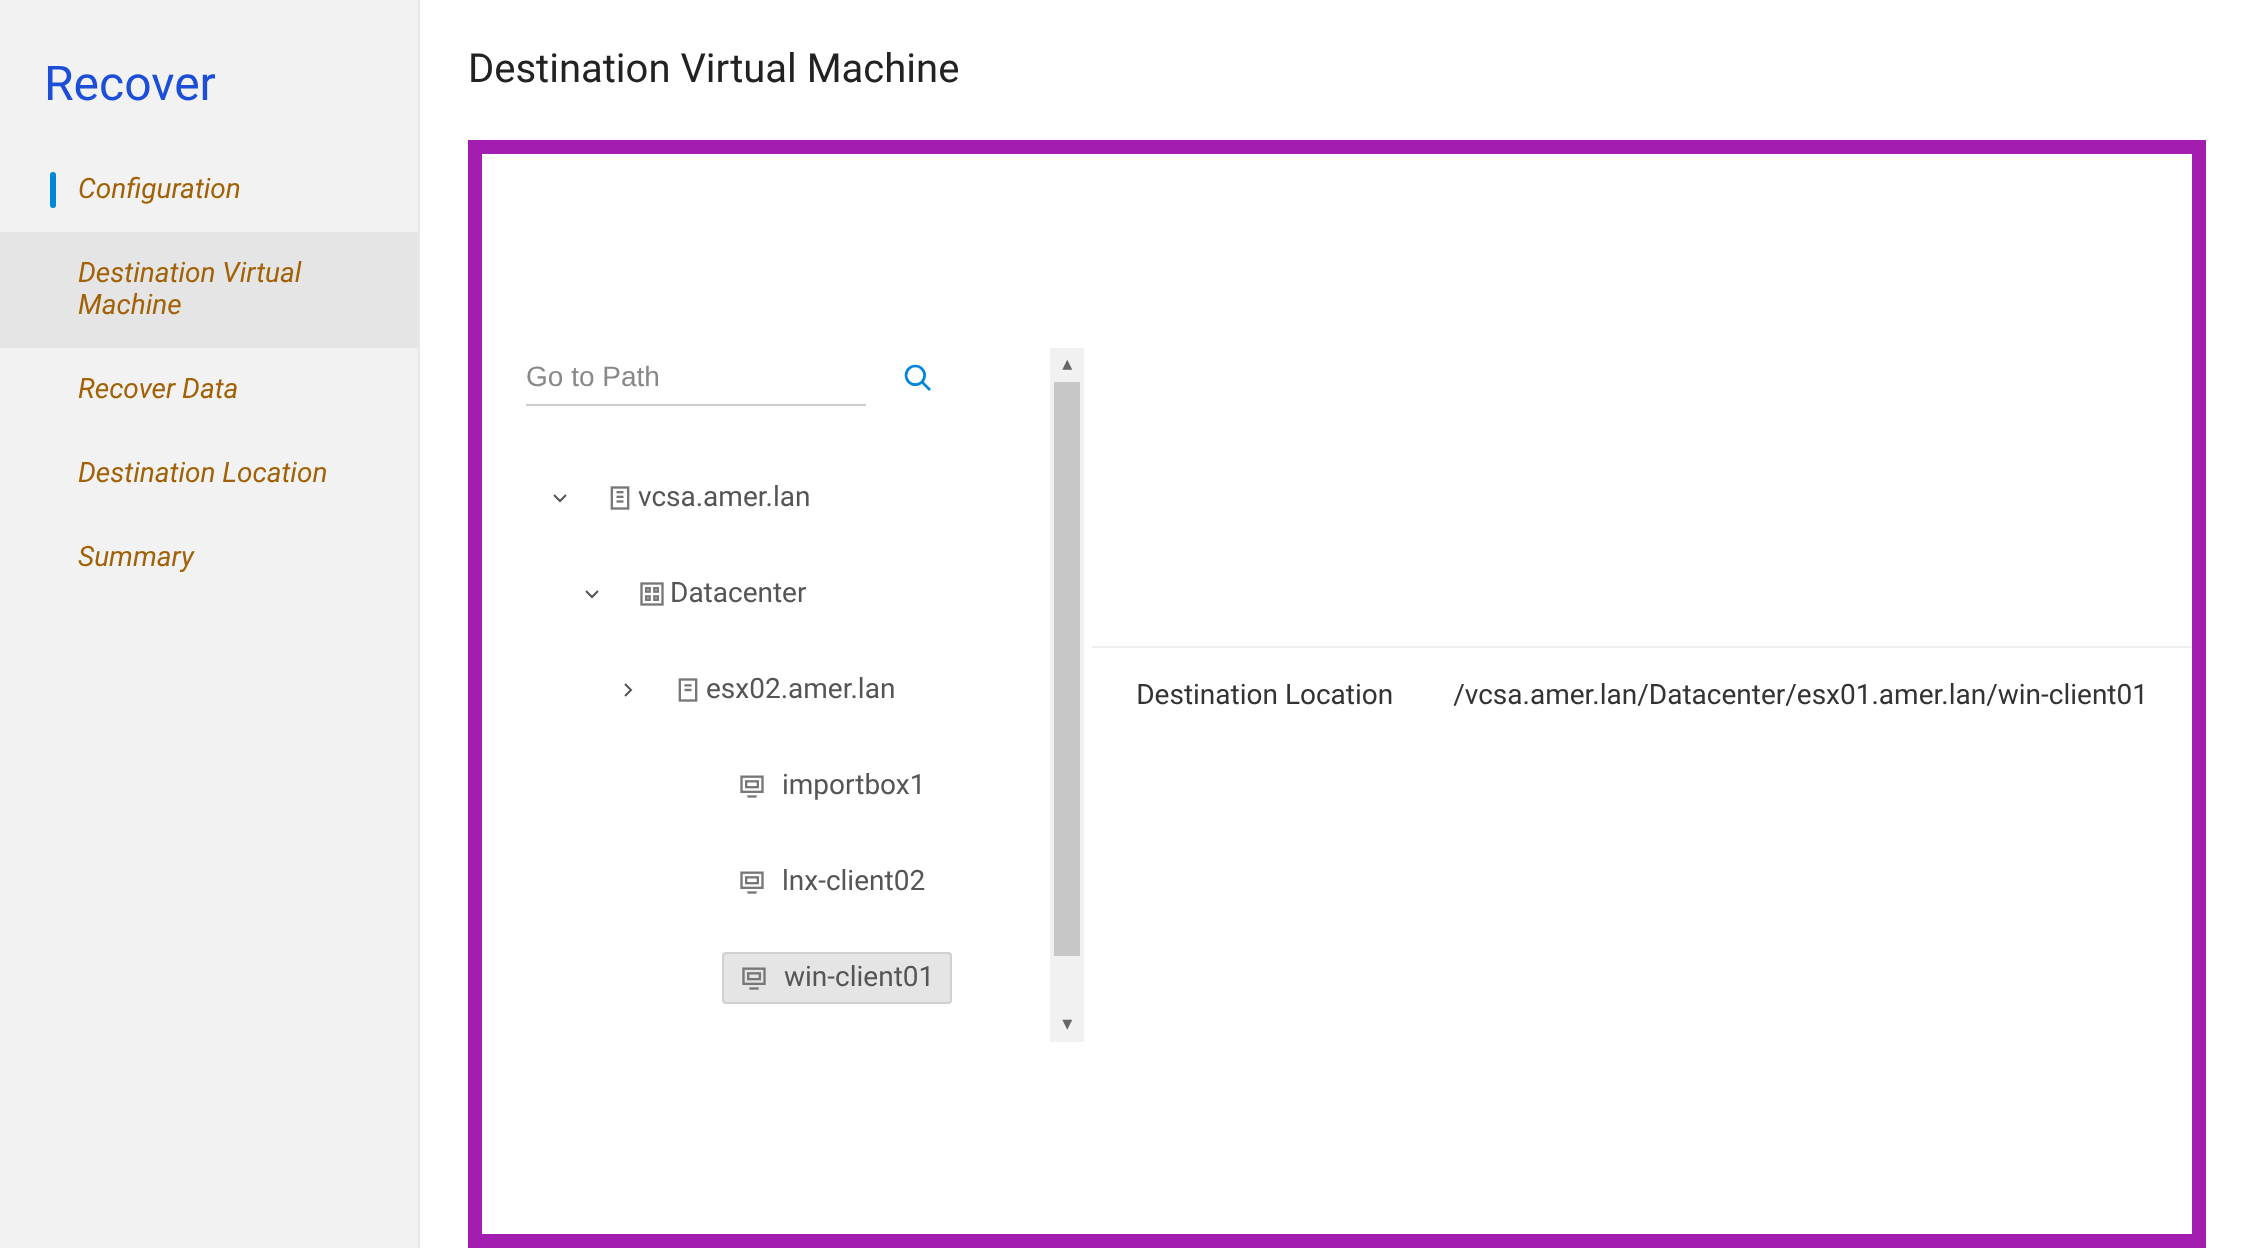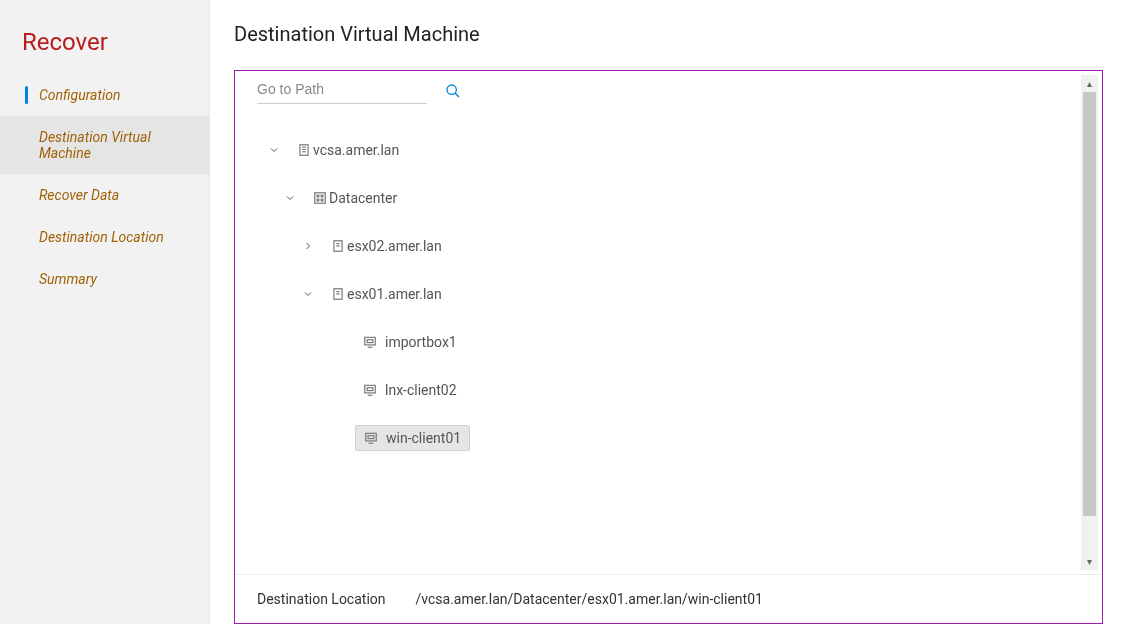--- a/index.html
+++ b/index.html
@@ -17,21 +17,21 @@
   .sidebar {
     width: 210px;
     background: #f2f2f2;
     border-right: 1px solid #e7e7e7;
     padding: 20px 0 0 0;
     flex-shrink: 0;
   }
   .sidebar-title {
     font-size: 24px;
     font-weight: 400;
-    color: #b91c1c;
+    color: #1d4ed8;
     padding: 8px 0 18px 22px;
   }
   .sidebar-item {
     padding: 13px 10px 13px 36px;
     font-size: 14px;
     color: #a16207;
     cursor: pointer;
     border-left: 3px solid transparent;
     position: relative;
     font-style: italic;
@@ -59,25 +59,26 @@
     display: flex;
     flex-direction: column;
   }
   .page-title {
     font-size: 20px;
     font-weight: 400;
     color: #222;
     margin-bottom: 24px;
   }
   .panel {
-    border: 1px solid #a21caf;
+    border: 7px solid #a21caf;
     flex: 1;
     display: flex;
-    flex-direction: column;
+    flex-direction: row;
     min-height: 0;
+    align-items: center;
   }
   .panel-body {
     flex: 1;
     position: relative;
     overflow: hidden;
     display: flex;
   }
   .tree-wrap {
     flex: 1;
     padding: 0 12px 12px 12px;
@@ -252,36 +253,20 @@
             <span class="node-icon">
               <svg width="14" height="14" viewBox="0 0 24 24" fill="none" stroke="currentColor" stroke-width="2">
                   <rect x="5" y="3" width="14" height="18"></rect>
                   <line x1="9" y1="8" x2="15" y2="8"></line>
                   <line x1="9" y1="12" x2="15" y2="12"></line>
                 </svg>
             </span>
             <span>esx02.amer.lan</span>
           </div>
 
-          <div class="row ind-3">
-            <span class="chev">
-              <svg width="12" height="12" viewBox="0 0 24 24" fill="none" stroke="currentColor" stroke-width="2">
-                  <polyline points="6 9 12 15 18 9"></polyline>
-                </svg>
-            </span>
-            <span style="width:12px"></span>
-            <span class="node-icon">
-              <svg width="14" height="14" viewBox="0 0 24 24" fill="none" stroke="currentColor" stroke-width="2">
-                  <rect x="5" y="3" width="14" height="18"></rect>
-                  <line x1="9" y1="8" x2="15" y2="8"></line>
-                  <line x1="9" y1="12" x2="15" y2="12"></line>
-                </svg>
-            </span>
-            <span>esx01.amer.lan</span>
-          </div>
 
           <div class="row ind-4">
             <span class="vm-row">
               <span class="node-icon">
                 <svg width="14" height="14" viewBox="0 0 24 24" fill="none" stroke="currentColor" stroke-width="2">
                     <rect x="3" y="4" width="18" height="13"></rect>
                     <rect x="7" y="8" width="10" height="5"></rect>
                     <line x1="8" y1="21" x2="16" y2="21"></line>
                   </svg>
               </span>

